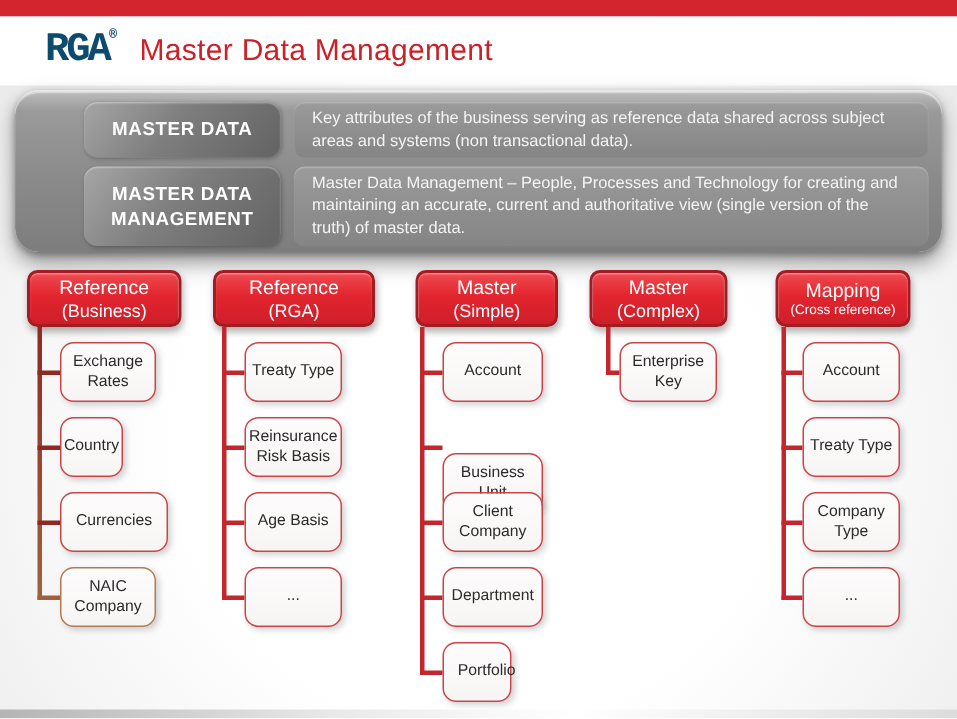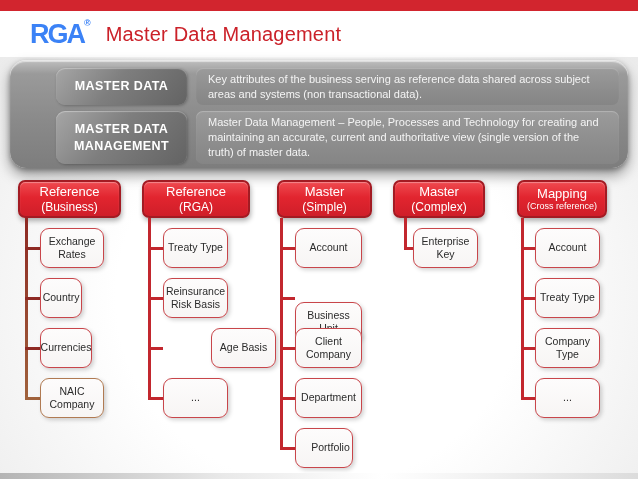--- a/index.html
+++ b/index.html
@@ -5,21 +5,21 @@
   html,body{margin:0;padding:0;background:#ffffff;}
   .slide{
     position:relative;width:638px;height:479px;overflow:hidden;
     font-family:"Liberation Sans",sans-serif;
     background:radial-gradient(ellipse at 50% 62%, #ffffff 45%, #efefef 85%, #e4e4e4 100%);
   }
   
   .top-bar{position:absolute;top:0;left:0;width:638px;height:11px;background:#d2252e;}
   .header-band{position:absolute;top:11px;left:0;width:638px;height:46px;background:#ffffff;
     display:flex;align-items:center;padding-left:30px;box-sizing:border-box;}
-  .logo{font-weight:bold;font-size:27px;letter-spacing:-2px;color:#3b82f6;line-height:1;}
+  .logo{font-weight:bold;font-size:27px;letter-spacing:-2px;color:#0c4a6e;line-height:1;font-family:Liberation Mono, monospace;}
   .logo .reg{font-size:9px;vertical-align:top;letter-spacing:0;position:relative;top:-2px;}
   .page-title{margin-left:15px;font-size:20px;color:#cb2129;letter-spacing:0.2px;}
   
   .panel{
     position:absolute;left:10px;top:60px;width:618px;height:108px;box-sizing:border-box;
     border-radius:16px;padding:7px 9px;
     background:linear-gradient(180deg,#bdbdbd 0%,#9a9a9a 12%,#8a8a8a 55%,#7d7d7d 100%);
     border-top:1px solid #e8e8e8;
     box-shadow:0 7px 14px rgba(0,0,0,0.40), 0 2px 5px rgba(0,0,0,0.30), inset 0 1px 1px rgba(255,255,255,0.55);
     display:grid;grid-template-columns:168px 1fr;grid-template-rows:37px 53px;gap:6px 9px;
@@ -99,21 +99,21 @@
         <div class="conn-v" style="left: 7px; top: 38px; height: 181.5px; background: linear-gradient(rgb(142, 42, 36), rgb(160, 98, 60));"></div>
         <div class="conn-h" style="left: 7px; top: 66.5px; width: 15px; background: rgb(142, 42, 36);"></div>
         <div class="node" style="left: 22px; top: 48px; width: 64px;">
           <span>Exchange Rates</span>
         </div>
         <div class="conn-h" style="left: 7px; top: 116.5px; width: 15px; background: rgb(142, 42, 36);"></div>
         <div class="node" style="left: 22px; top: 98px; width: 42px;">
           <span>Country</span>
         </div>
         <div class="conn-h" style="left: 7px; top: 166.5px; width: 15px; background: rgb(142, 42, 36);"></div>
-        <div class="node" style="left: 22px; top: 148px; width: 52px;">
+        <div class="node" style="left: 22px; top: 148px; width: 72px;">
           <span>Currencies</span>
         </div>
         <div class="conn-h" style="left: 7px; top: 216.5px; width: 15px; background: rgb(160, 98, 60);"></div>
         <div class="node" style="left: 22px; top: 198px; width: 64px; border-color: rgb(176, 122, 82);">
           <span>NAIC Company</span>
         </div>
       </div>
       <div class="column" style="left: 142px; width: 108px;">
         <div class="col-header">
           <div class="col-title">Reference</div>
@@ -122,21 +122,21 @@
         <div class="conn-v" style="left: 6px; top: 38px; height: 181.5px; background: rgb(194, 39, 46);"></div>
         <div class="conn-h" style="left: 6px; top: 66.5px; width: 15px; background: rgb(194, 39, 46);"></div>
         <div class="node" style="left: 21px; top: 48px; width: 65px;">
           <span>Treaty Type</span>
         </div>
         <div class="conn-h" style="left: 6px; top: 116.5px; width: 15px; background: rgb(194, 39, 46);"></div>
         <div class="node" style="left: 21px; top: 98px; width: 65px;">
           <span>Reinsurance Risk Basis</span>
         </div>
         <div class="conn-h" style="left: 6px; top: 166.5px; width: 15px; background: rgb(194, 39, 46);"></div>
-        <div class="node" style="left: 21px; top: 148px; width: 65px; margin-left: 48px;">
+        <div class="node" style="left: 21px; top: 148px; width: 65px;">
           <span>Age Basis</span>
         </div>
         <div class="conn-h" style="left: 6px; top: 216.5px; width: 15px; background: rgb(194, 39, 46);"></div>
         <div class="node" style="left: 21px; top: 198px; width: 65px;">
           <span>...</span>
         </div>
       </div>
       <div class="column" style="left: 277px; width: 95px;">
         <div class="col-header">
           <div class="col-title">Master</div>
@@ -153,21 +153,21 @@
         </div>
         <div class="conn-h" style="left: 3px; top: 166.5px; width: 15px; background: rgb(194, 39, 46);"></div>
         <div class="node" style="left: 18px; top: 148px; width: 67px;">
           <span>Client Company</span>
         </div>
         <div class="conn-h" style="left: 3px; top: 216.5px; width: 15px; background: rgb(194, 39, 46);"></div>
         <div class="node" style="left: 18px; top: 198px; width: 67px;">
           <span>Department</span>
         </div>
         <div class="conn-h" style="left: 3px; top: 266.5px; width: 15px; background: rgb(194, 39, 46);"></div>
-        <div class="node" style="left: 18px; top: 248px; width: 58px; padding-left: 16px;">
+        <div class="node" style="left: 18px; top: 248px; width: 46px; padding-left: 16px;">
           <span>Portfolio</span>
         </div>
       </div>
       <div class="column" style="left: 393px; width: 92px;">
         <div class="col-header">
           <div class="col-title">Master</div>
           <div class="col-subtitle">(Complex)</div>
         </div>
         <div class="conn-v" style="left: 11px; top: 38px; height: 31.5px; background: rgb(194, 39, 46);"></div>
         <div class="conn-h" style="left: 11px; top: 66.5px; width: 9px; background: rgb(194, 39, 46);"></div>

